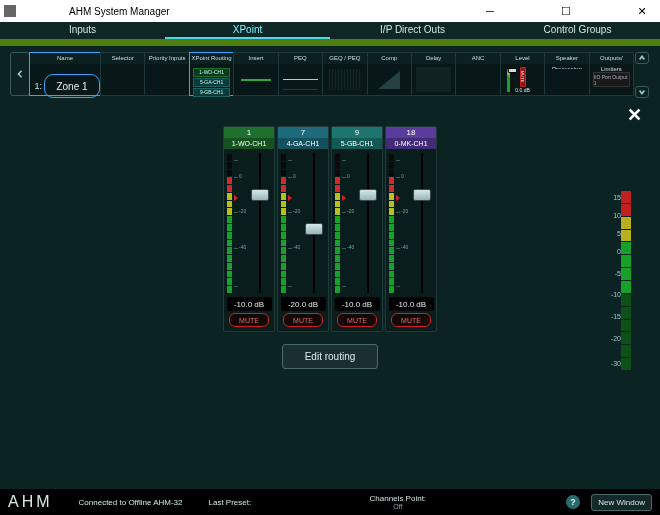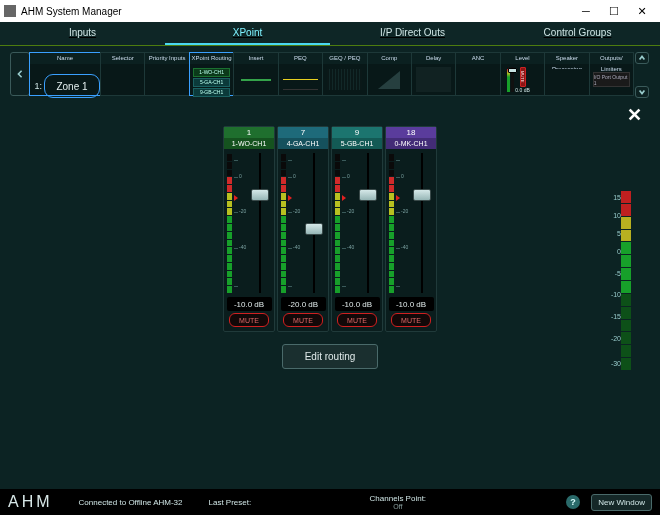--- a/index.html
+++ b/index.html
@@ -1,28 +1,28 @@
 <!DOCTYPE html>
 <html><head>
 <meta charset="utf-8">
 <style>
   * { margin: 0; padding: 0; box-sizing: border-box; }
   html, body { width: 660px; height: 515px; overflow: hidden; font-family: Arial, Helvetica, sans-serif; background: #fff; }
   .window { width: 660px; height: 515px; display: flex; flex-direction: column; background: #0c2323; }
   
-  .titlebar { height: 22px; background: #fff; display: flex; align-items: center; padding: 0 4px; font-size: 10px; color: #000; }
+  .titlebar { height: 22px; background: #fff; display: flex; align-items: center; padding: 0 4px; font-size: 10px; color: #000; gap: 48px; }
   .titlebar-icon { width: 12px; height: 12px; background: #666; margin-right: 5px; }
   .titlebar-title { flex: 1; }
   .titlebar-btn { width: 28px; height: 20px; display: flex; align-items: center; justify-content: center; font-size: 11px; }
   
   .toptabs { height: 26px; display: flex; border-bottom: 1px solid #000; background: linear-gradient(#183535, #0f2828); }
   .toptab { flex: 1; text-align: center; font-size: 11px; color: #dfeeee; display: flex; align-items: center; justify-content: center; border-bottom: 2px solid transparent; }
   .toptab.active { color: #7ef2ff; border-bottom: 2px solid #4bd8f0; }
   
-  .subtabs { height: 24px; display: flex; border-bottom: 1px solid #4d7c0f; background: #0e2626; text-decoration: underline; }
+  .subtabs { height: 24px; display: flex; border-bottom: 7px solid #4d7c0f; background: #0e2626; }
   .subtab { flex: 1; text-align: center; font-size: 10px; color: #cfe5e5; display: flex; align-items: center; justify-content: center; border-bottom: 2px solid transparent; }
   .subtab.active { color: #7ef2ff; border-bottom: 2px solid #4bd8f0; }
   
   .strip-wrap { padding: 6px 10px 2px 10px; }
   .strip-row { display: flex; align-items: stretch; height: 46px; gap: 0; }
   .strip-navbtn { width: 20px; height: 44px; border: 1px solid #3a5a5a; border-radius: 3px; background: #0d2222; display: flex; align-items: center; justify-content: center; color: #9cc; font-size: 10px; }
   .strip-cell { flex: 1; height: 44px; border: 1px solid #1d3838; margin-left: -1px; background: #081818; position: relative; display: flex; flex-direction: column; align-items: center; }
   .strip-cell.sel { border: 1.5px solid #3aa0ff; }
   .strip-head { width: 100%; height: 11px; font-size: 6px; color: #cde; text-align: center; line-height: 11px; background: #0b2020; }
   .strip-body { flex: 1; width: 100%; position: relative; display:flex; align-items:center; justify-content:center; }

